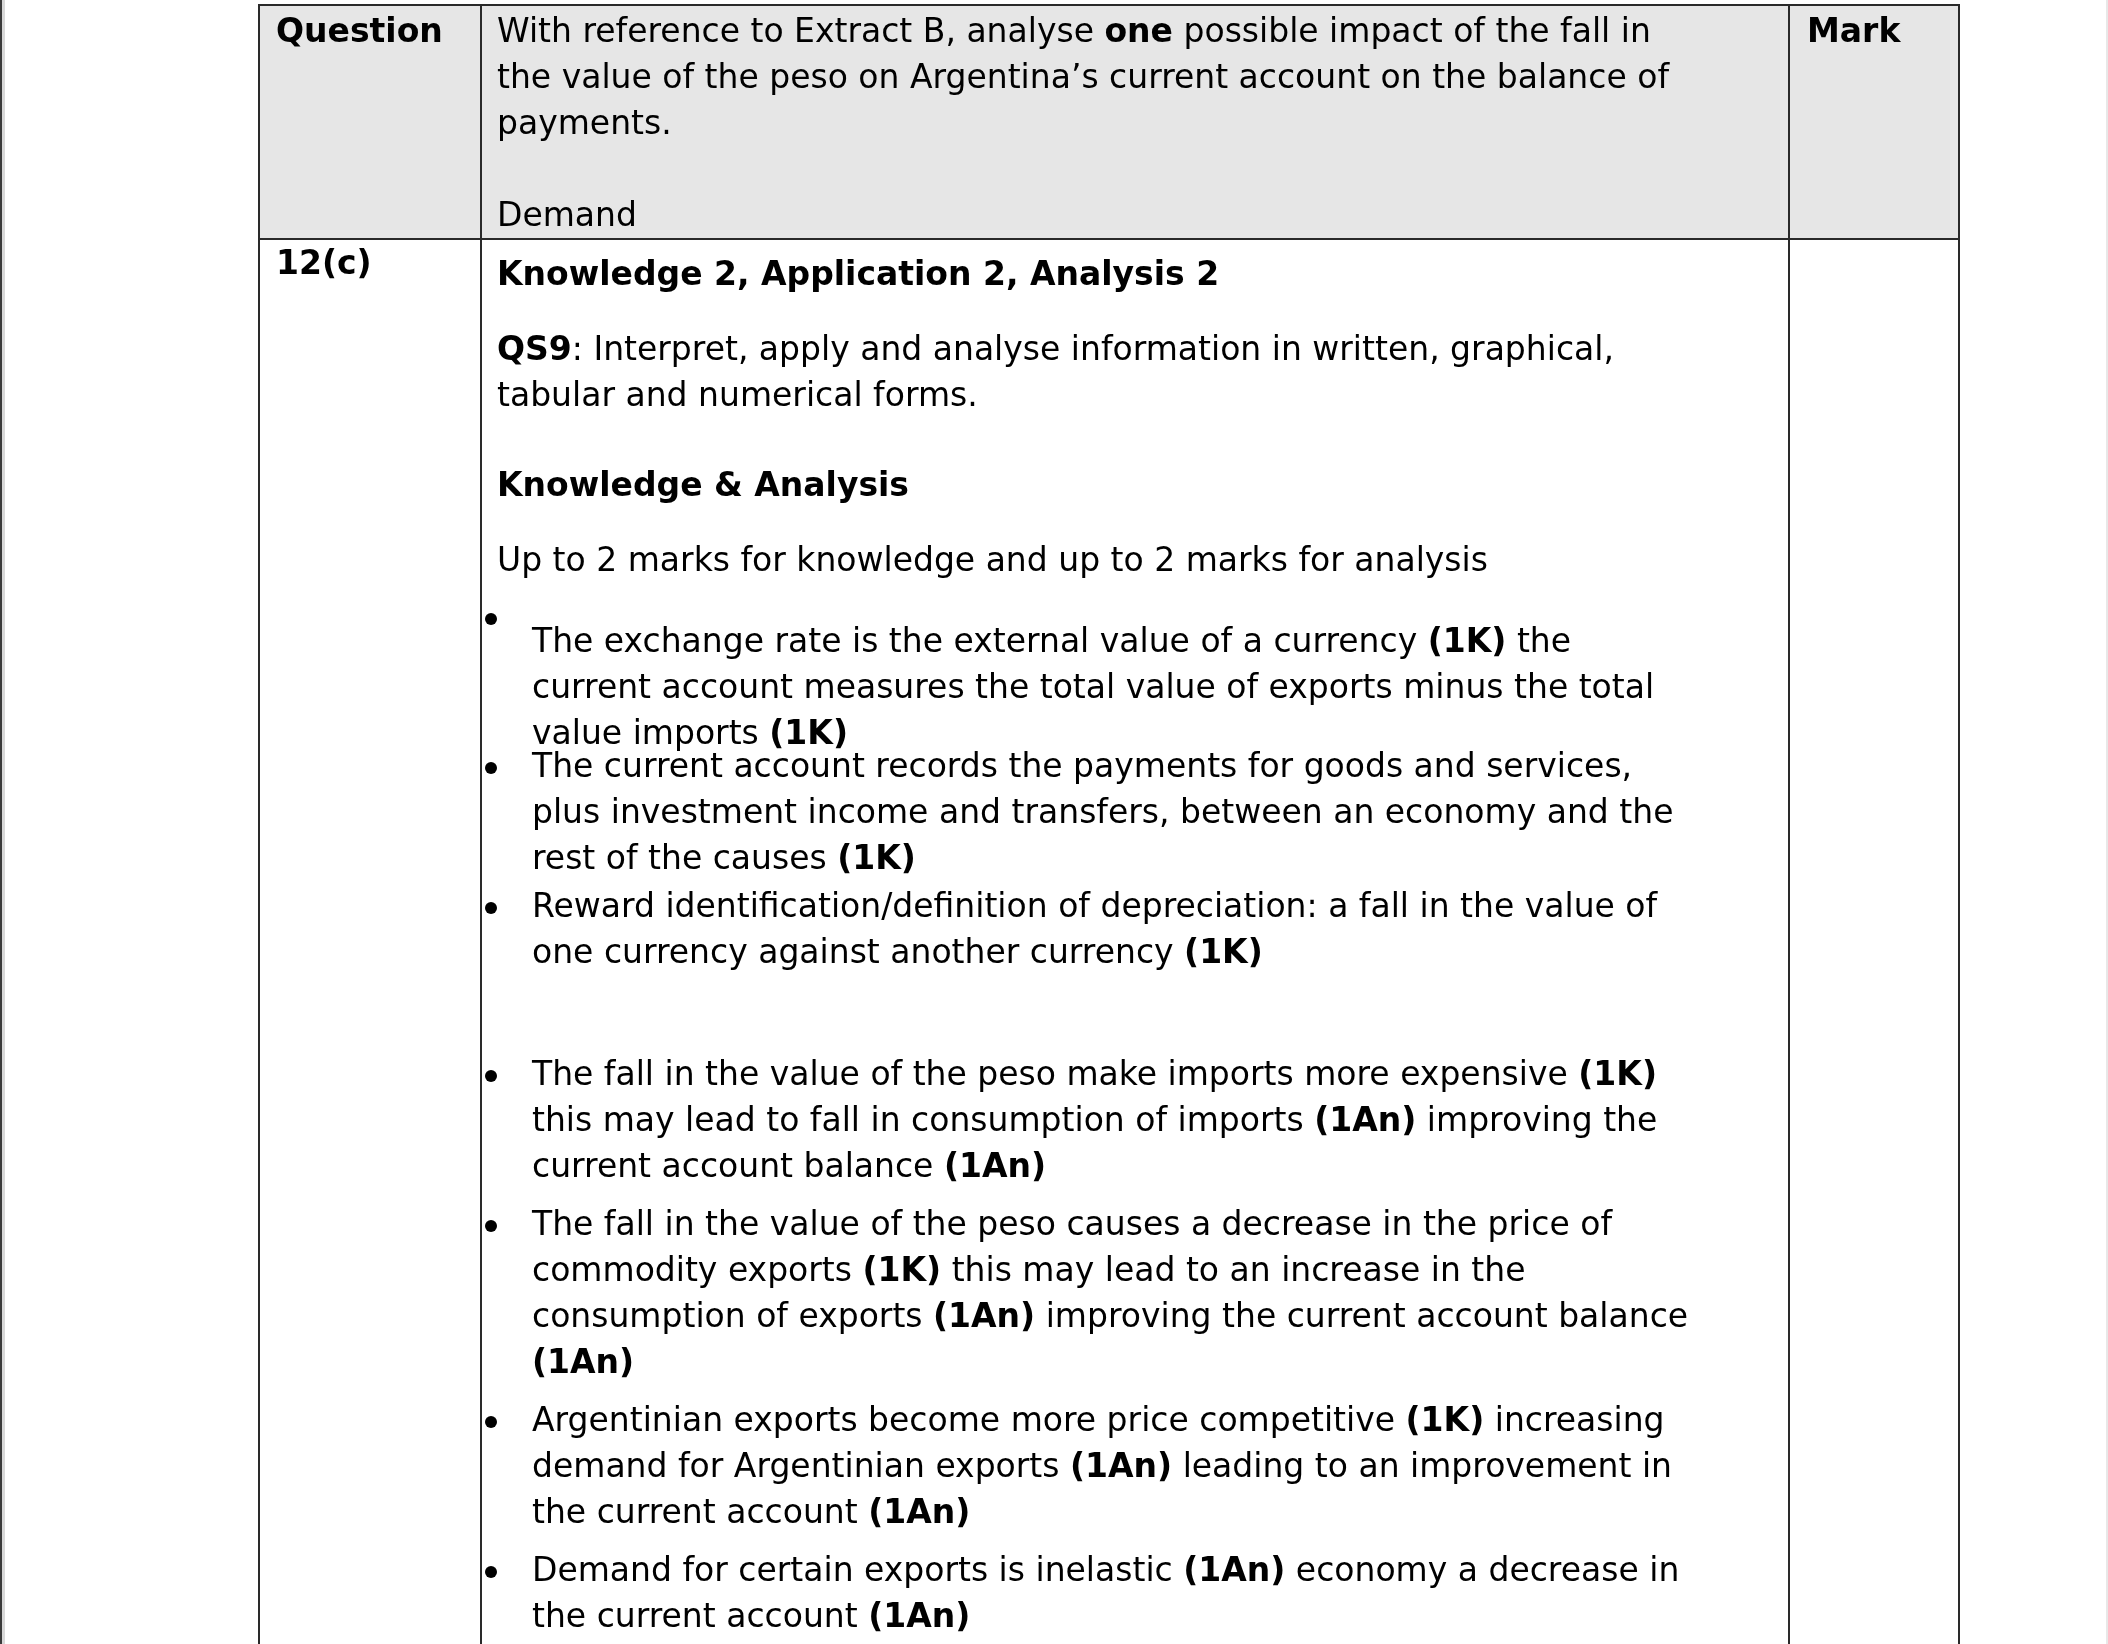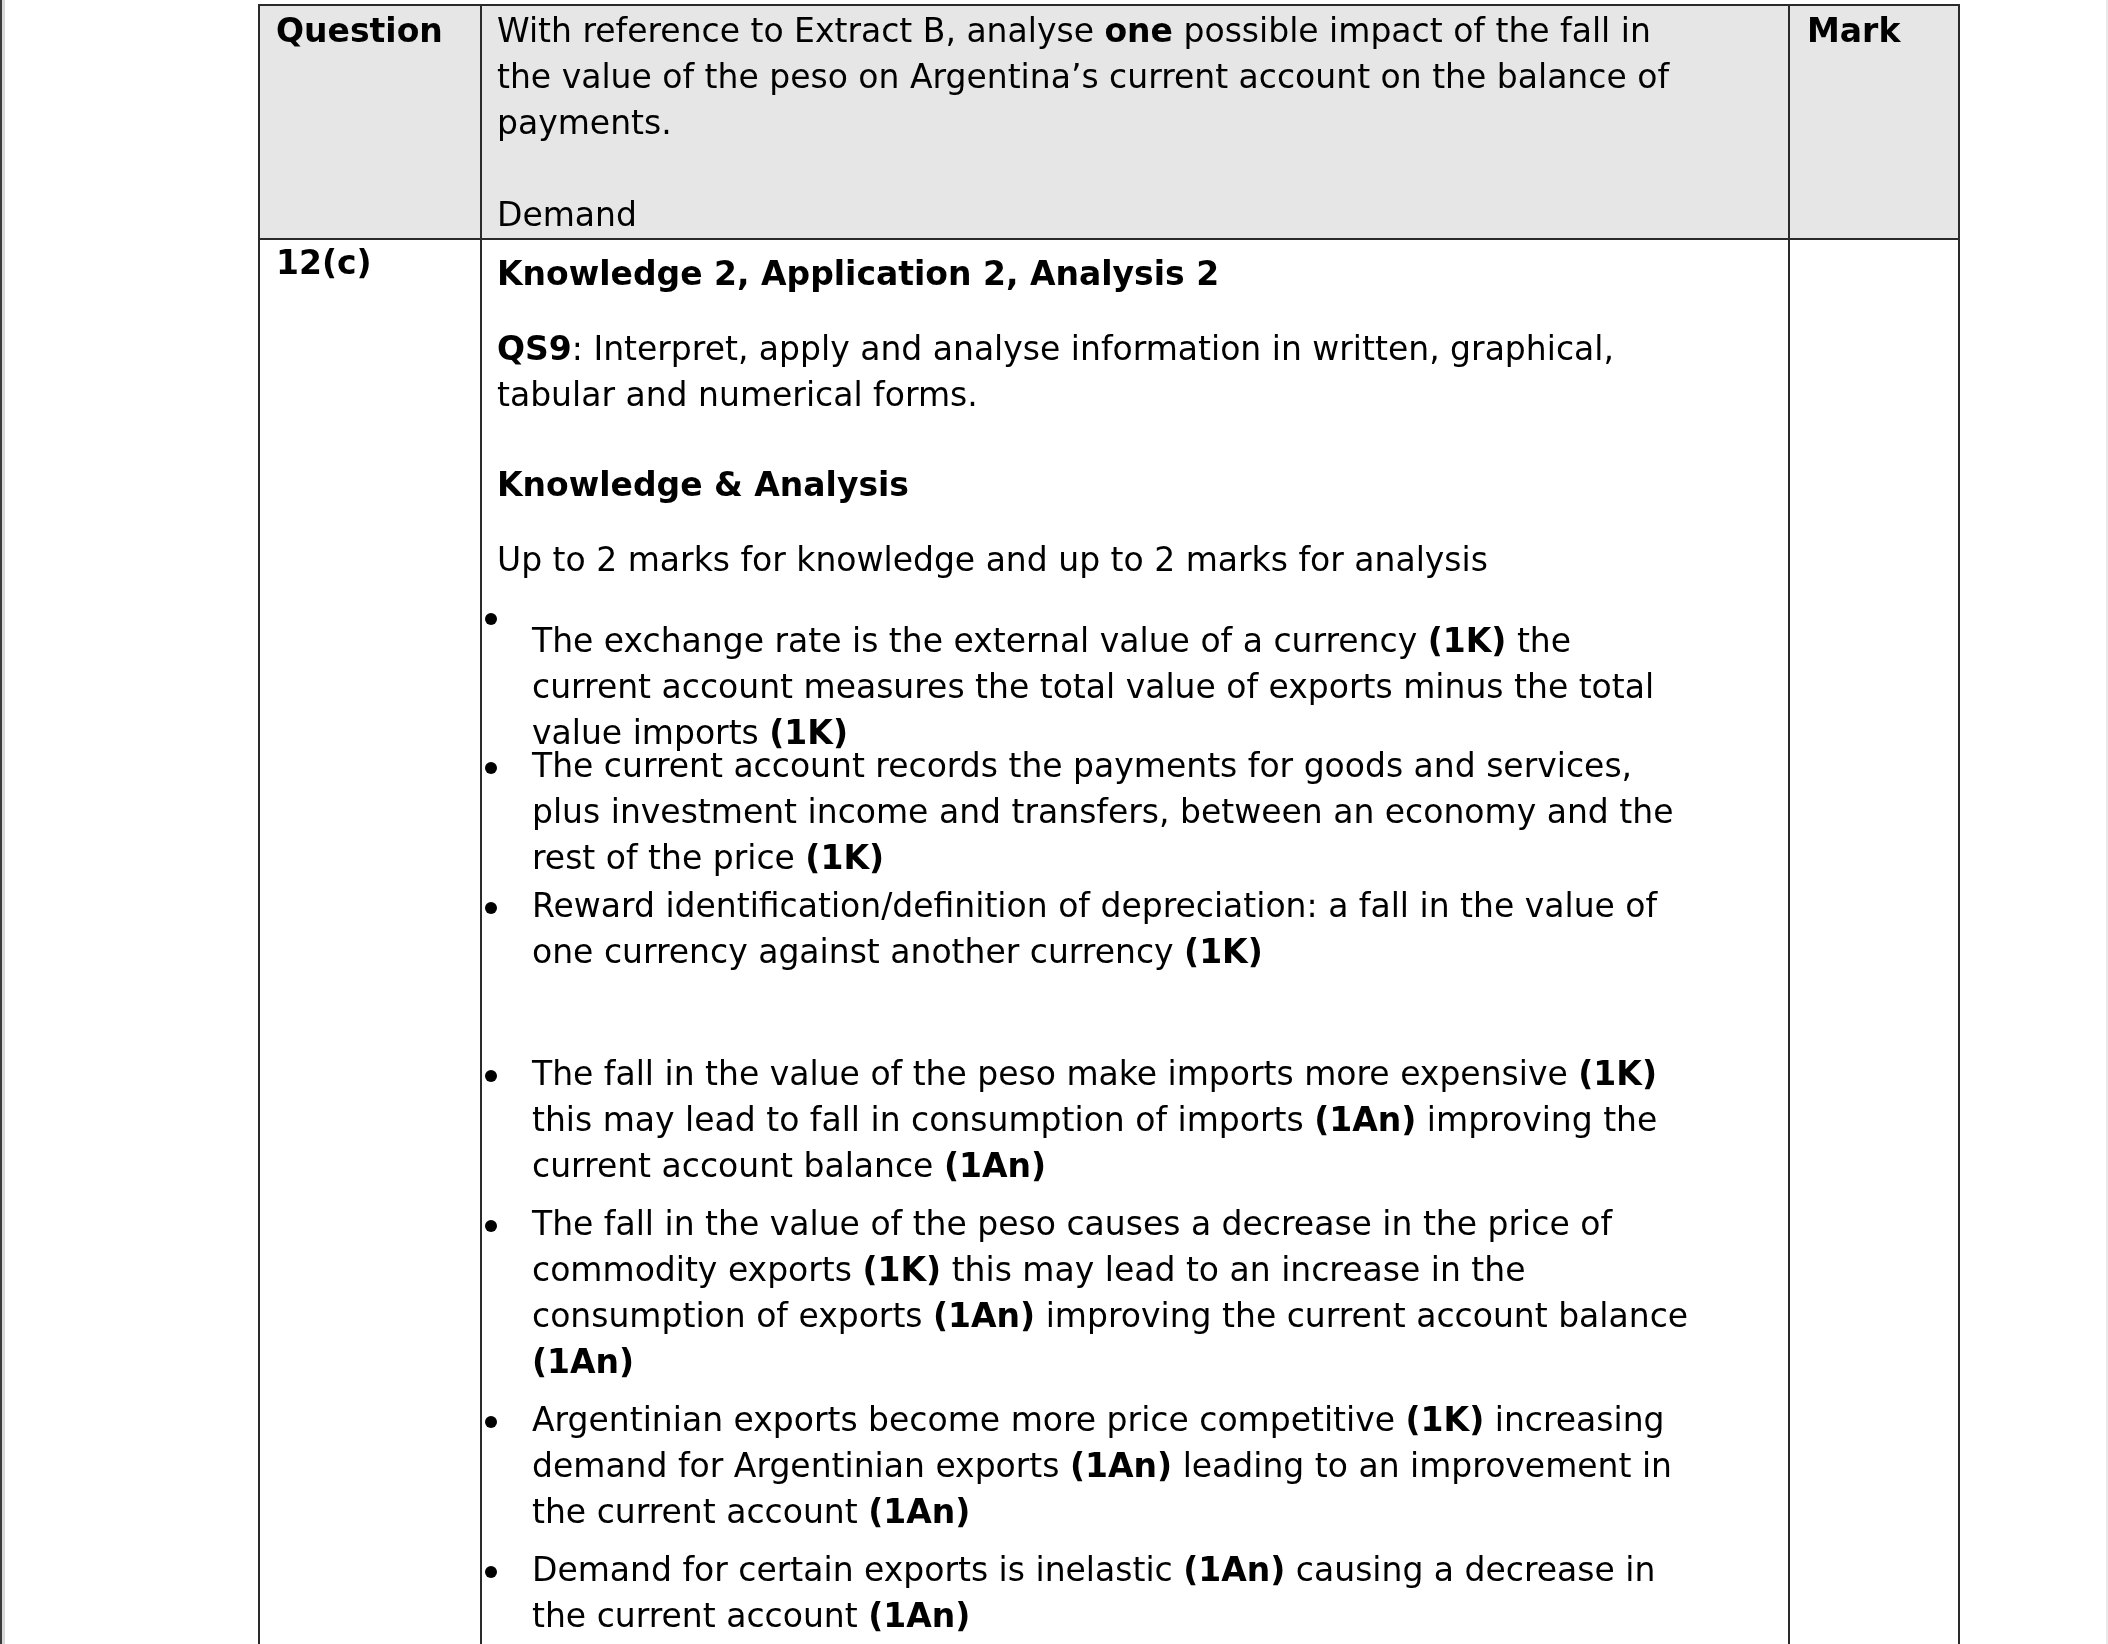--- a/index.html
+++ b/index.html
@@ -63,21 +63,21 @@
         <div class="line"><span>The exchange rate is the external value of a currency </span><span class="b">(1K)</span><span> the</span></div>
         <div class="line"><span>current account measures the total value of exports minus the total</span></div>
         <div class="line"><span>value imports </span><span class="b">(1K)</span></div>
       </div>
     </div>
     <div>
       <div class="bullet-dot" style="left: 485px; top: 762px;"></div>
       <div class="bullet-text" style="top: 743px;">
         <div class="line"><span>The current account records the payments for goods and services,</span></div>
         <div class="line"><span>plus investment income and transfers, between an economy and the</span></div>
-        <div class="line"><span>rest of the price </span><span class="b">(1K)</span></div>
+        <div class="line"><span>rest of the causes </span><span class="b">(1K)</span></div>
       </div>
     </div>
     <div>
       <div class="bullet-dot" style="left: 485px; top: 902px;"></div>
       <div class="bullet-text" style="top: 883px;">
         <div class="line"><span>Reward identification/definition of depreciation: a fall in the value of</span></div>
         <div class="line"><span>one currency against another currency </span><span class="b">(1K)</span></div>
       </div>
     </div>
     <div>
@@ -101,17 +101,17 @@
       <div class="bullet-dot" style="left: 485px; top: 1416px;"></div>
       <div class="bullet-text" style="top: 1397px;">
         <div class="line"><span>Argentinian exports become more price competitive </span><span class="b">(1K)</span><span> increasing</span></div>
         <div class="line"><span>demand for Argentinian exports </span><span class="b">(1An)</span><span> leading to an improvement in</span></div>
         <div class="line"><span>the current account </span><span class="b">(1An)</span></div>
       </div>
     </div>
     <div>
       <div class="bullet-dot" style="left: 485px; top: 1566px;"></div>
       <div class="bullet-text" style="top: 1547px;">
-        <div class="line"><span>Demand for certain exports is inelastic </span><span class="b">(1An)</span><span> causing a decrease in</span></div>
+        <div class="line"><span>Demand for certain exports is inelastic </span><span class="b">(1An)</span><span> economy a decrease in</span></div>
         <div class="line"><span>the current account </span><span class="b">(1An)</span></div>
       </div>
     </div>
   </div>
 
 </body></html>

